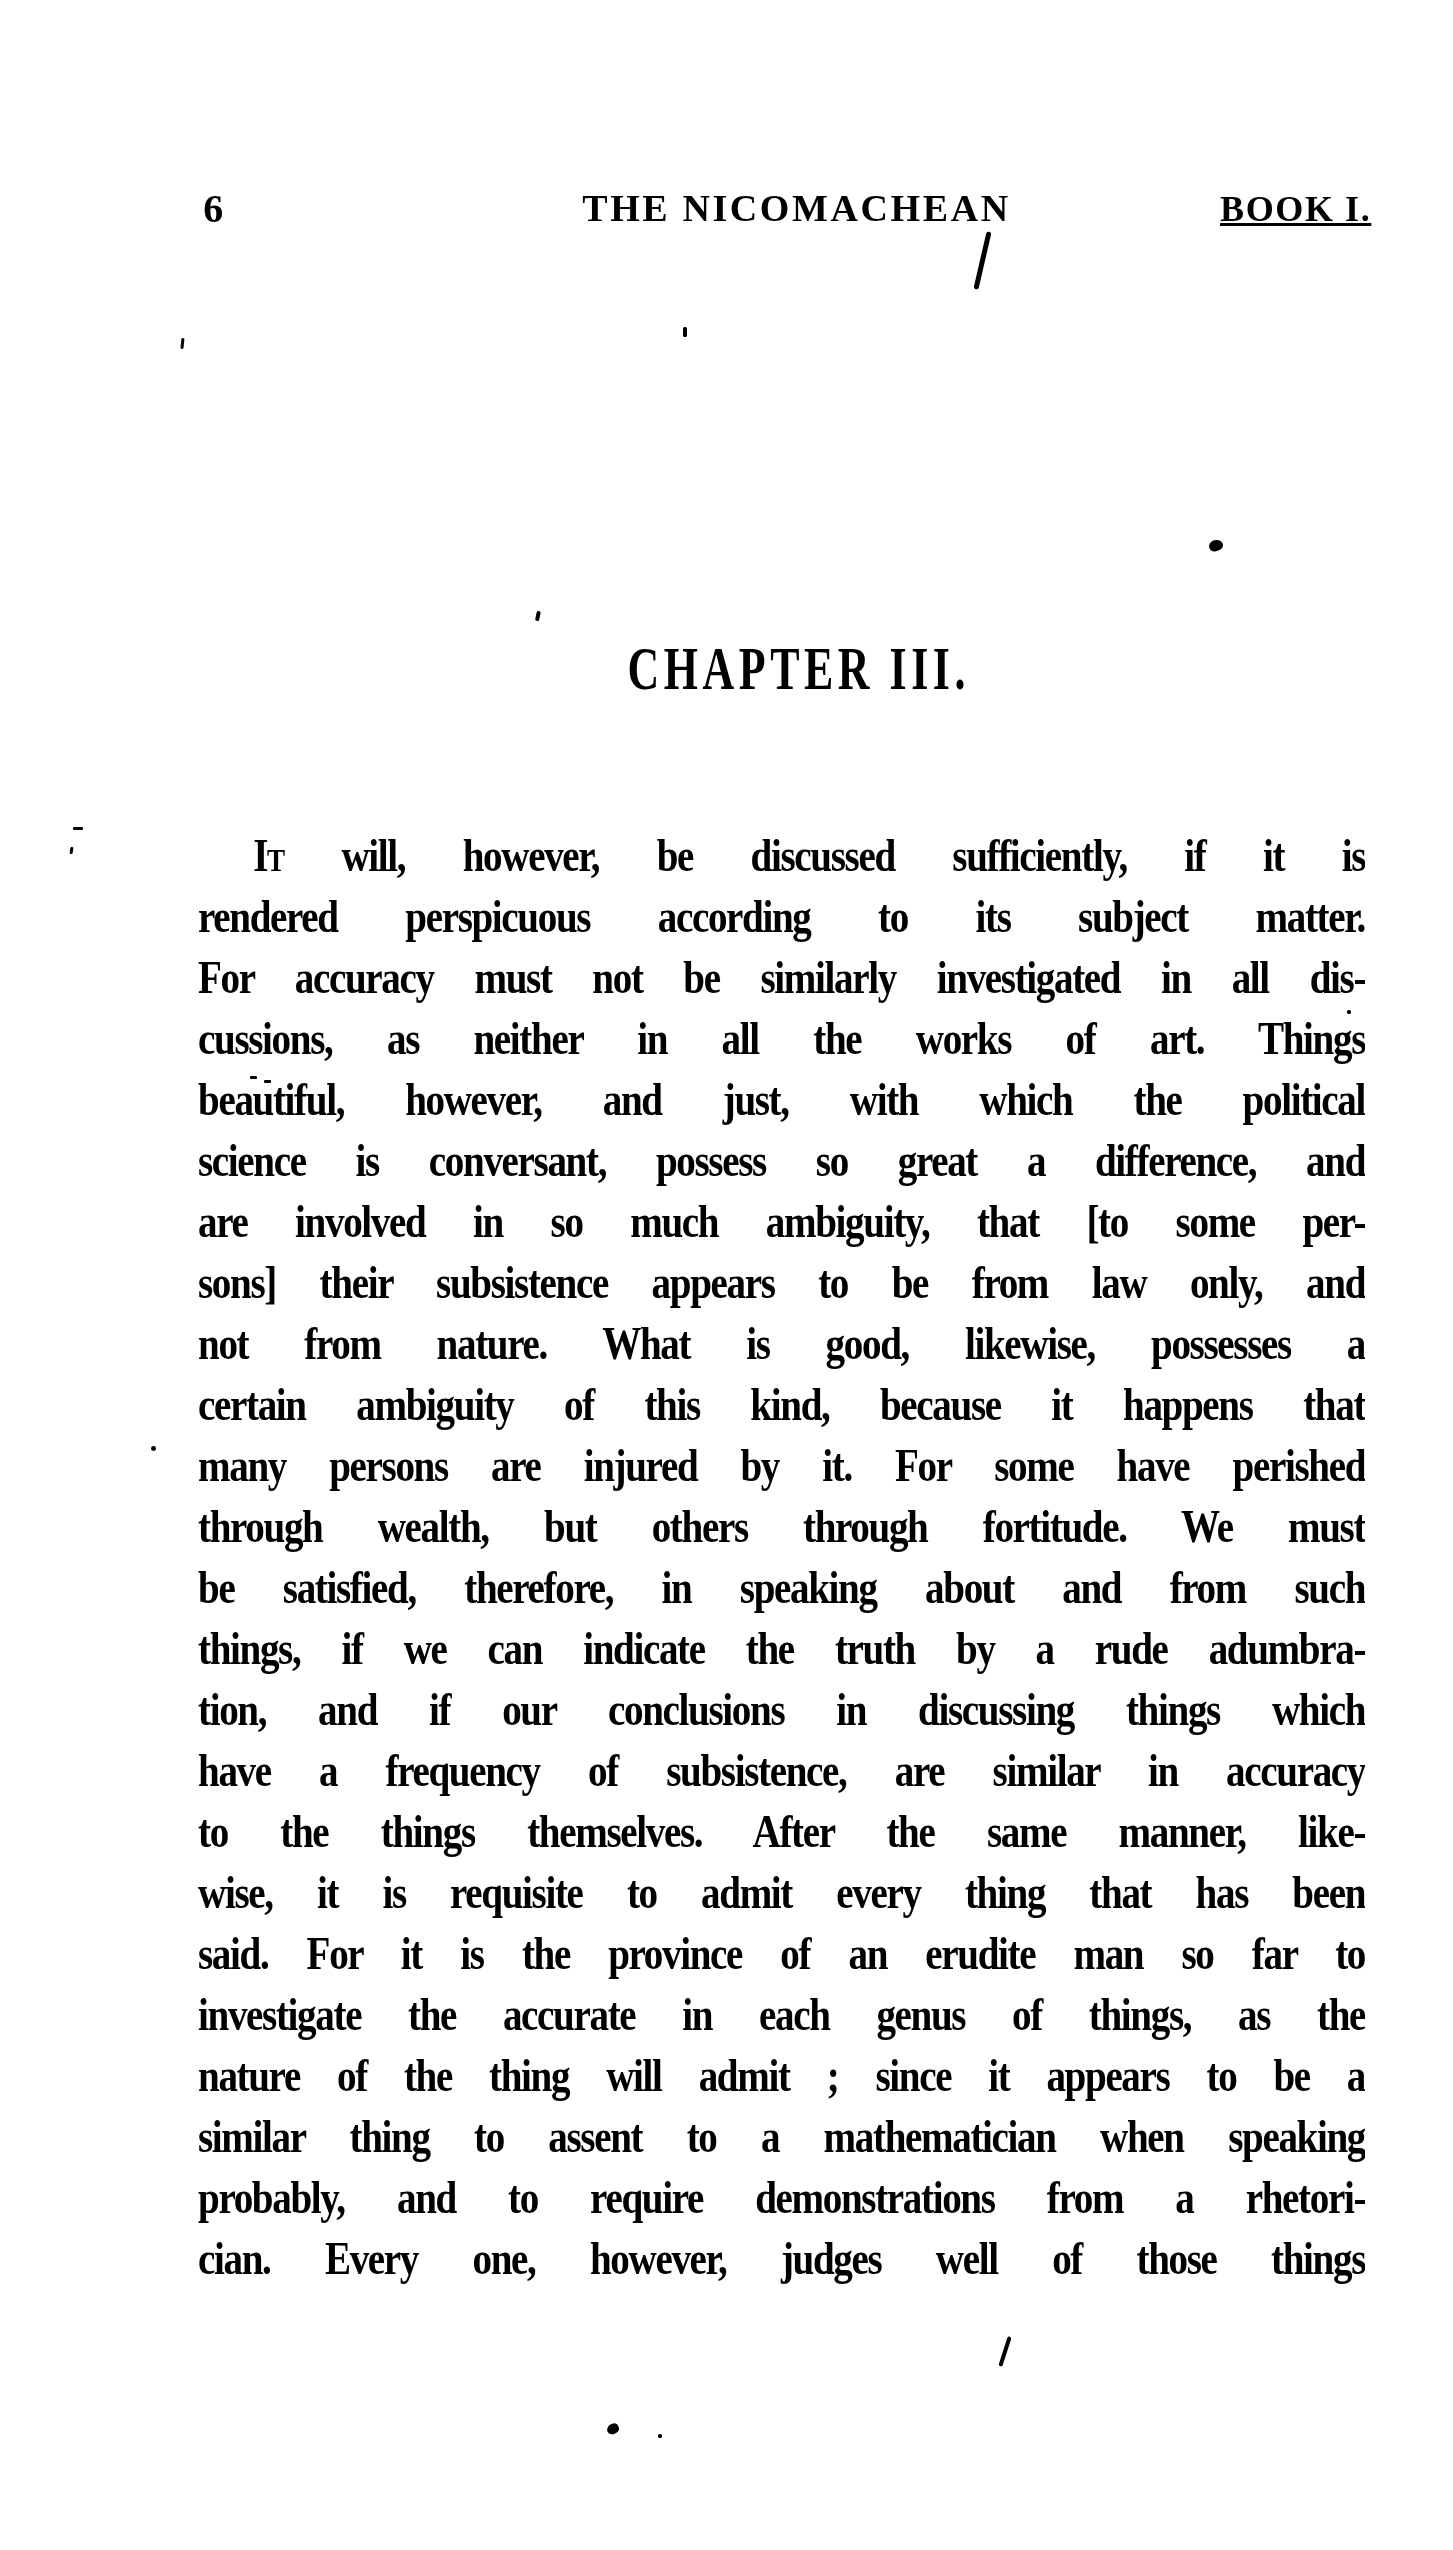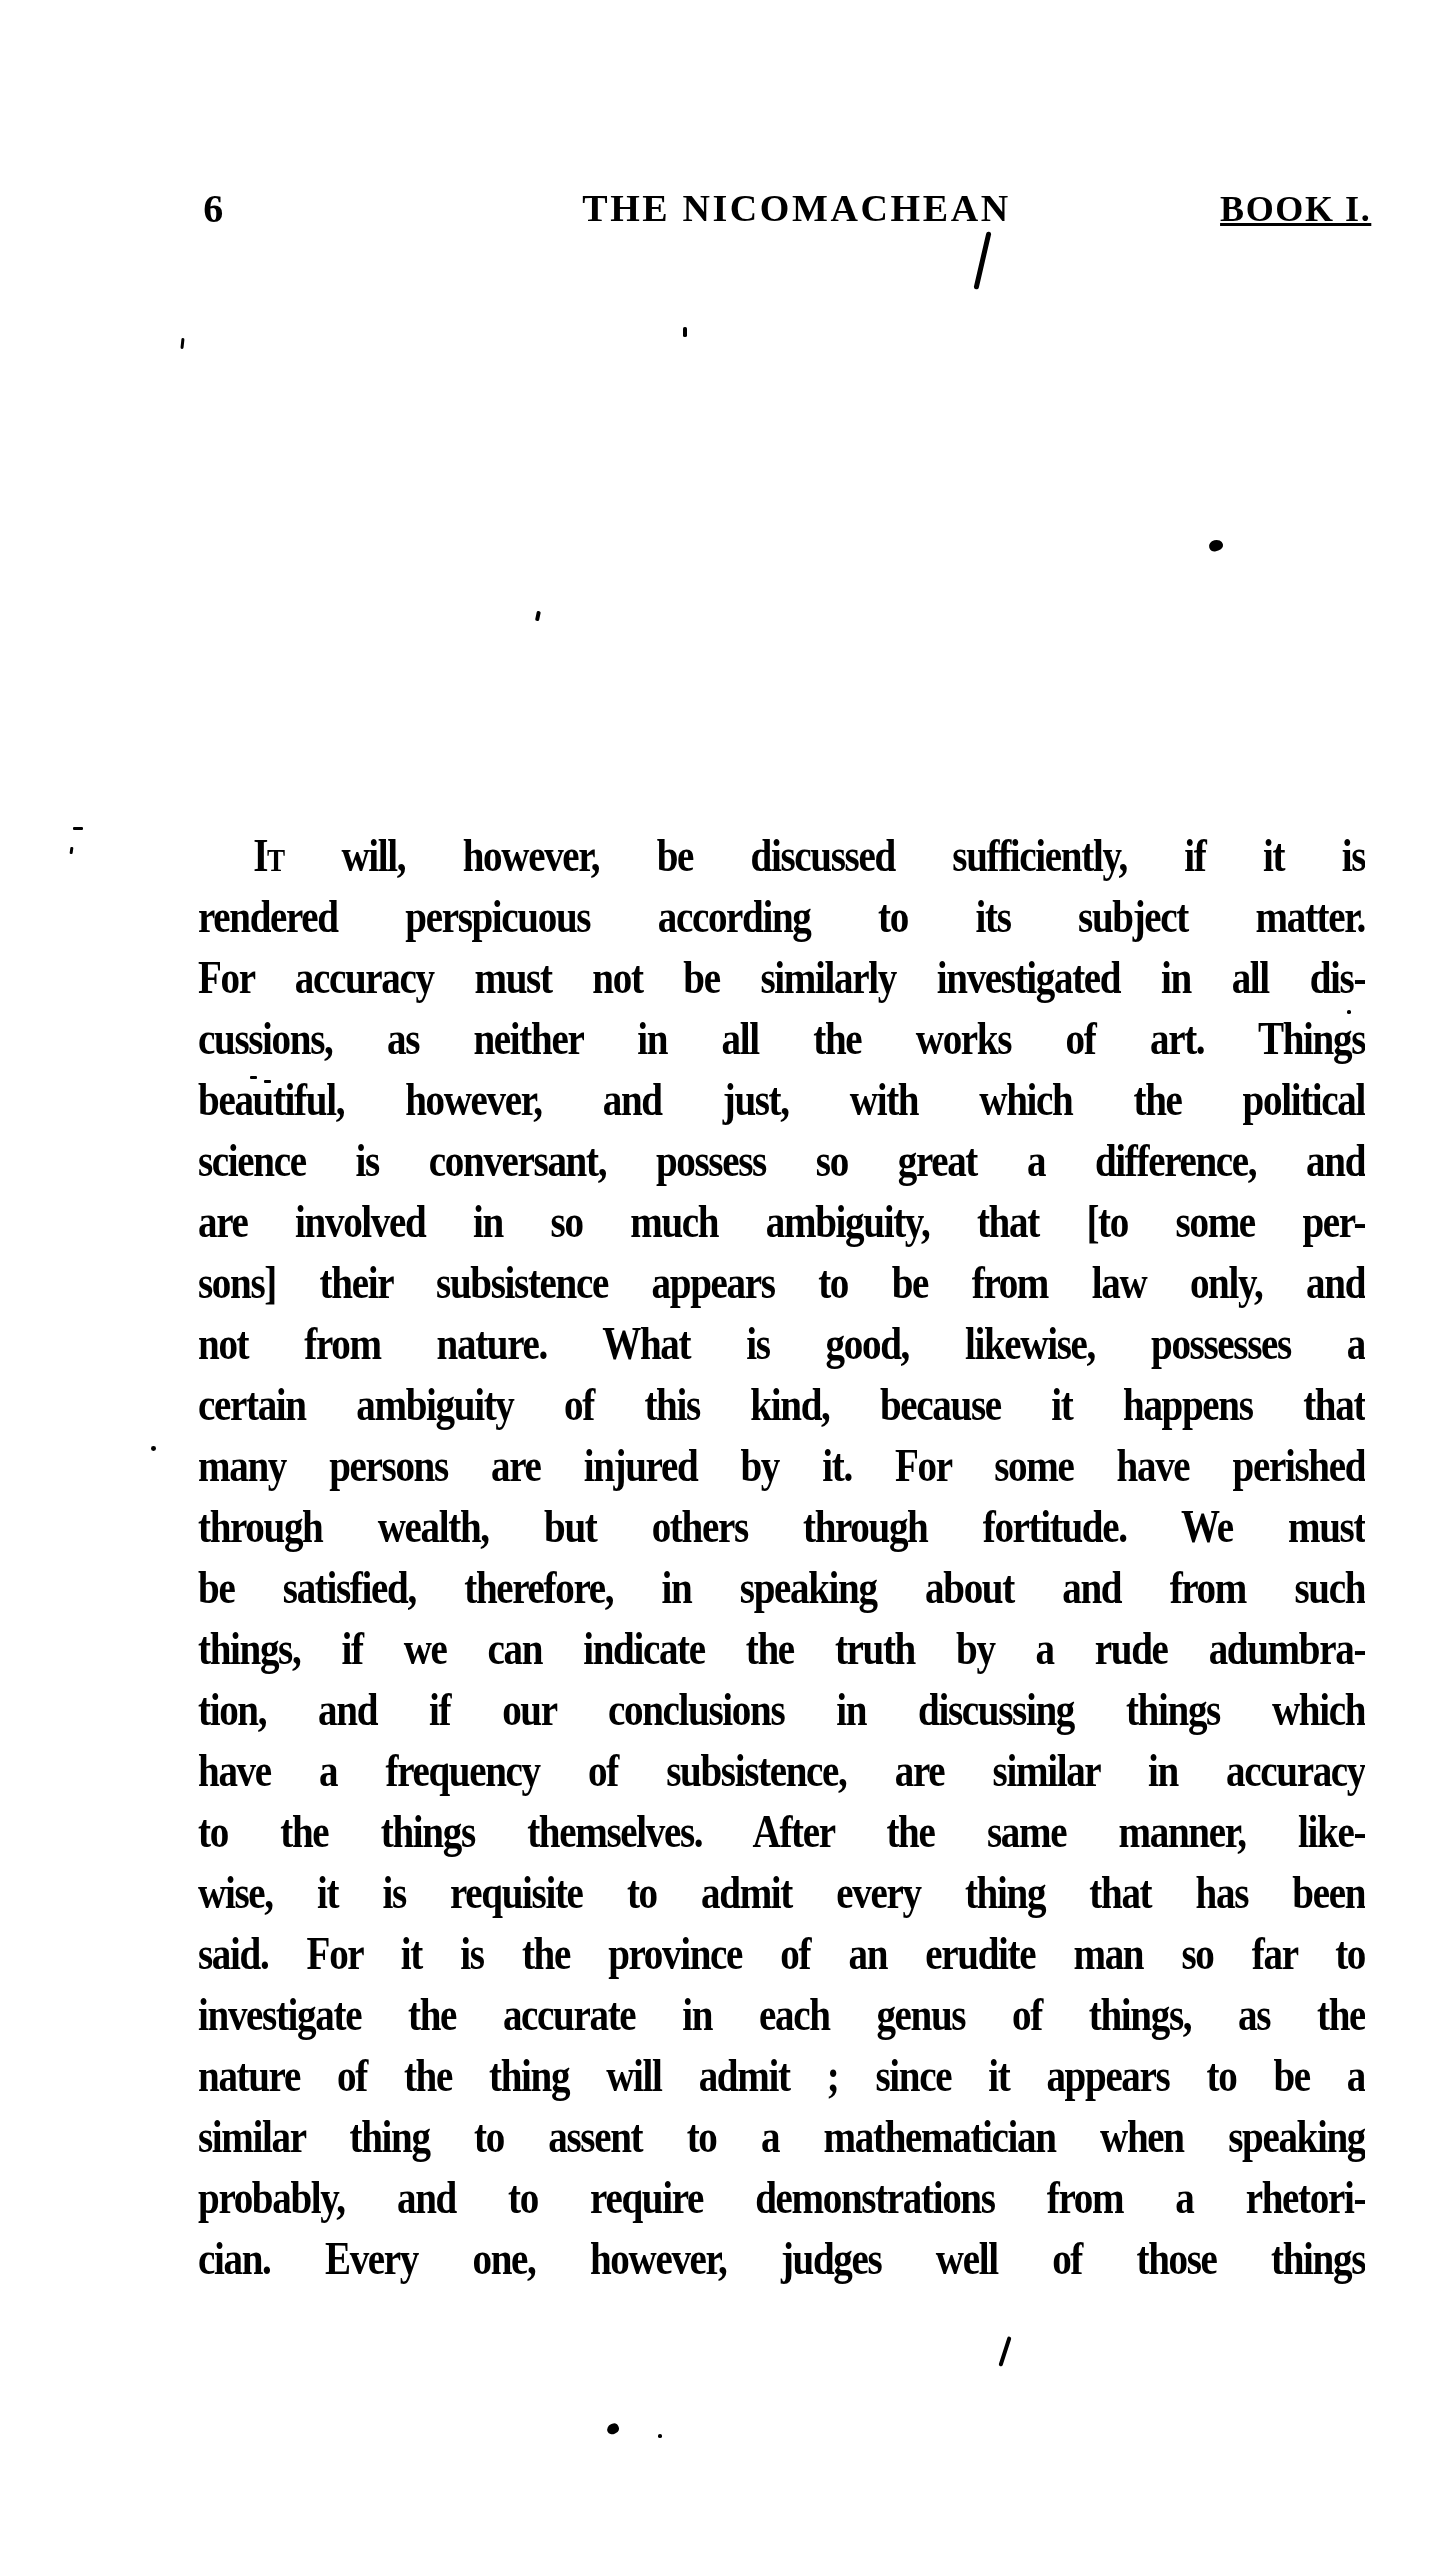--- a/index.html
+++ b/index.html
@@ -125,20 +125,23 @@
 <body>
 
 <div class="page">
 
   <div class="running-head">
     <span class="page-number">6</span>
     <span class="running-title">THE NICOMACHEAN</span>
     <span class="book-label">BOOK I.</span>
   </div>
 
+  <div class="chapter-heading">
+    <span class="squeeze">CHAPTER III.</span>
+  </div>
 
   <div class="body-text">
     <div class="line indented"><span class="smallcaps">It</span><span> will, however, be discussed sufficiently, if it is</span></div>
     <div class="line">rendered perspicuous according to its subject matter.</div>
     <div class="line">For accuracy must not be similarly investigated in all dis-</div>
     <div class="line">cussions, as neither in all the works of art.  Things</div>
     <div class="line">beautiful, however, and just, with which the political</div>
     <div class="line">science is conversant, possess so great a difference, and</div>
     <div class="line">are involved in so much ambiguity, that [to some per-</div>
     <div class="line">sons] their subsistence appears to be from law only, and</div>

